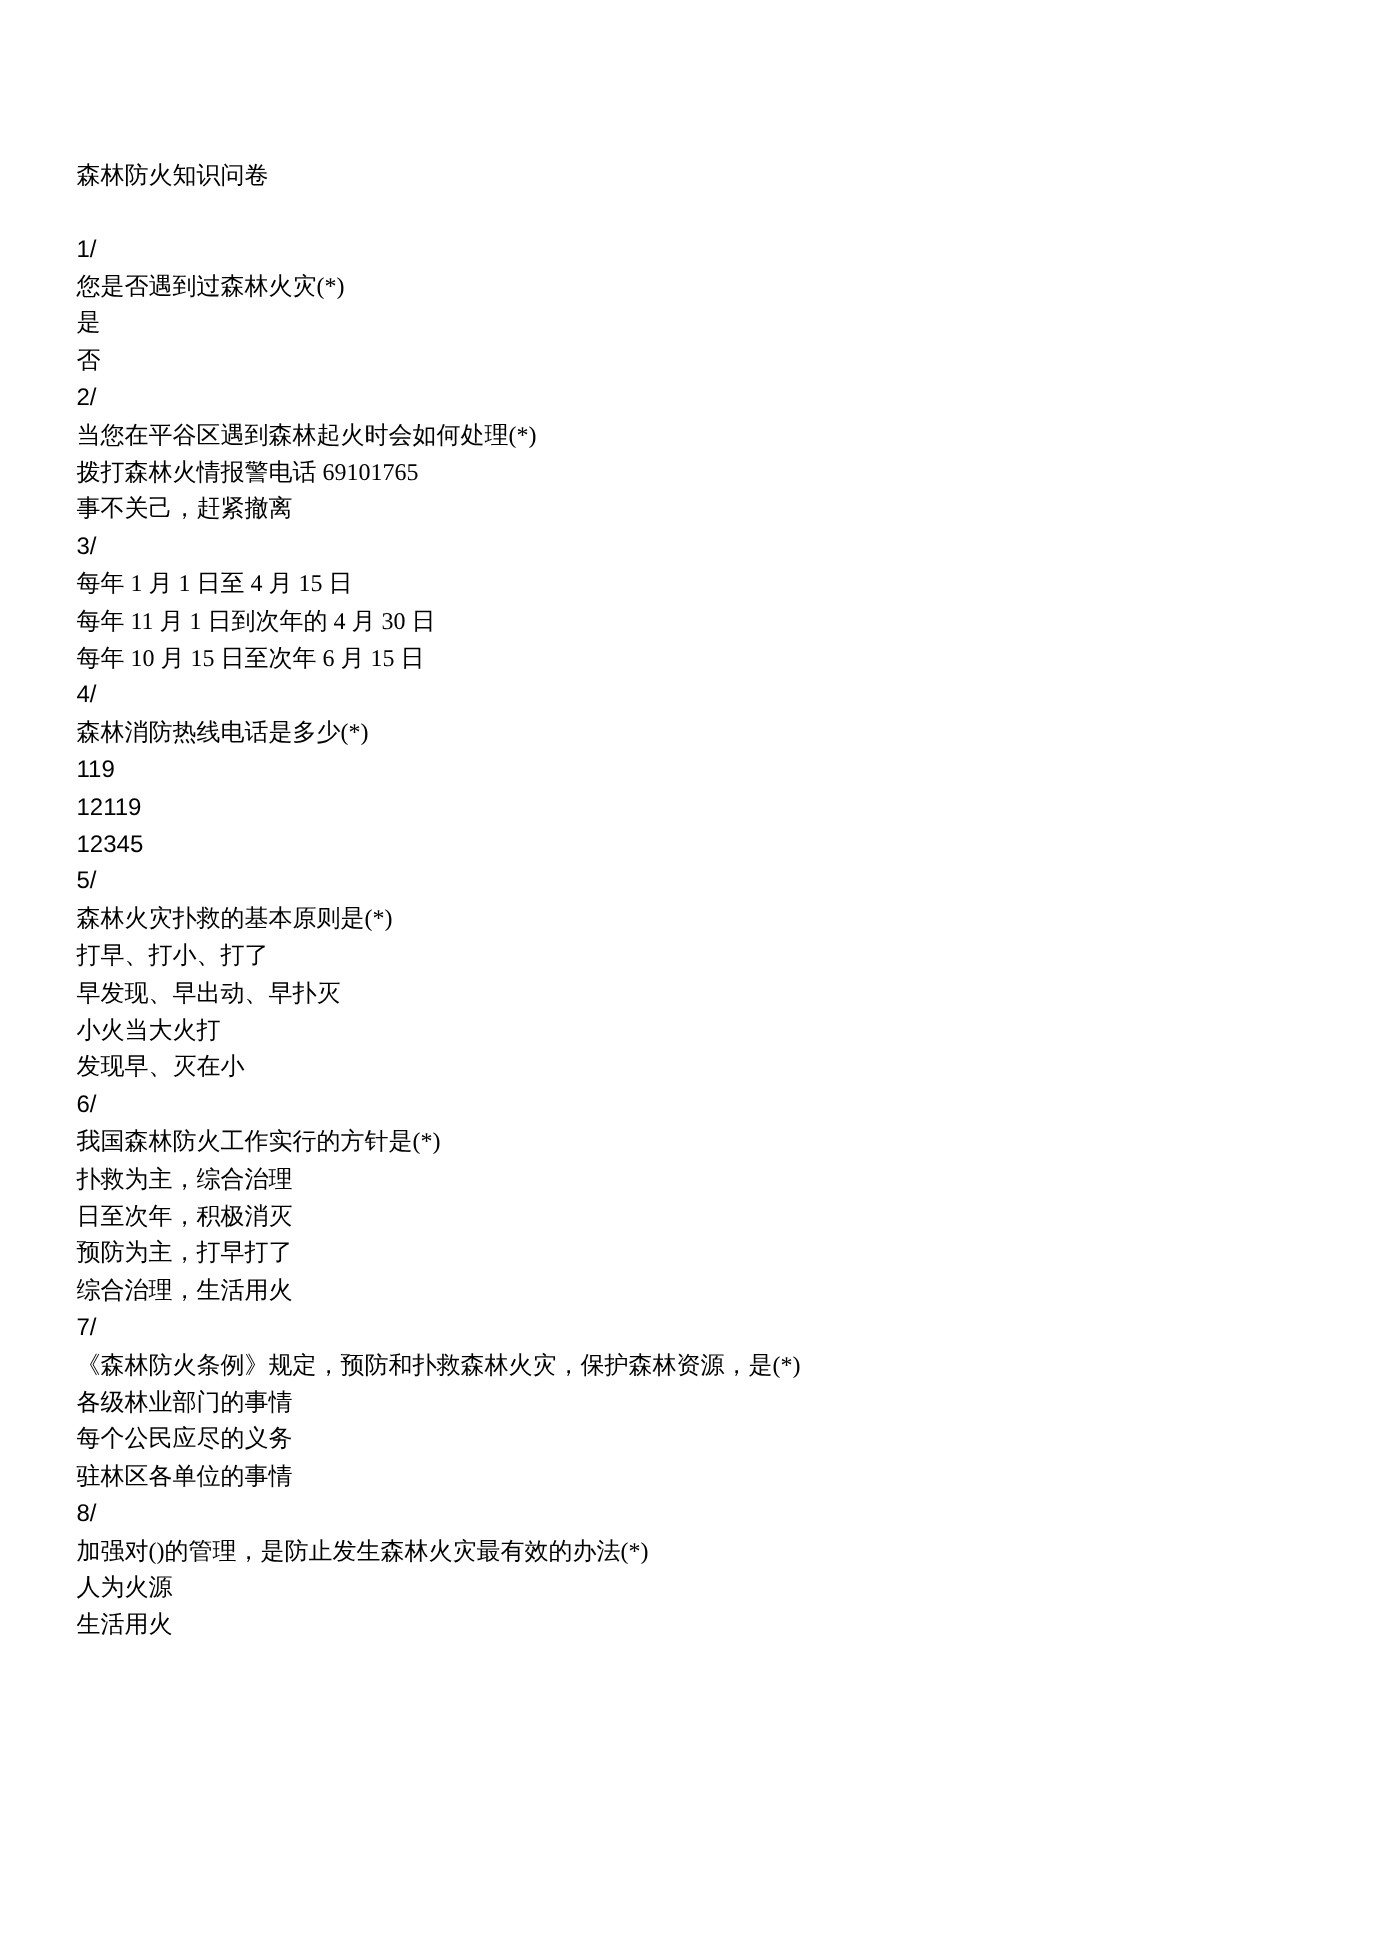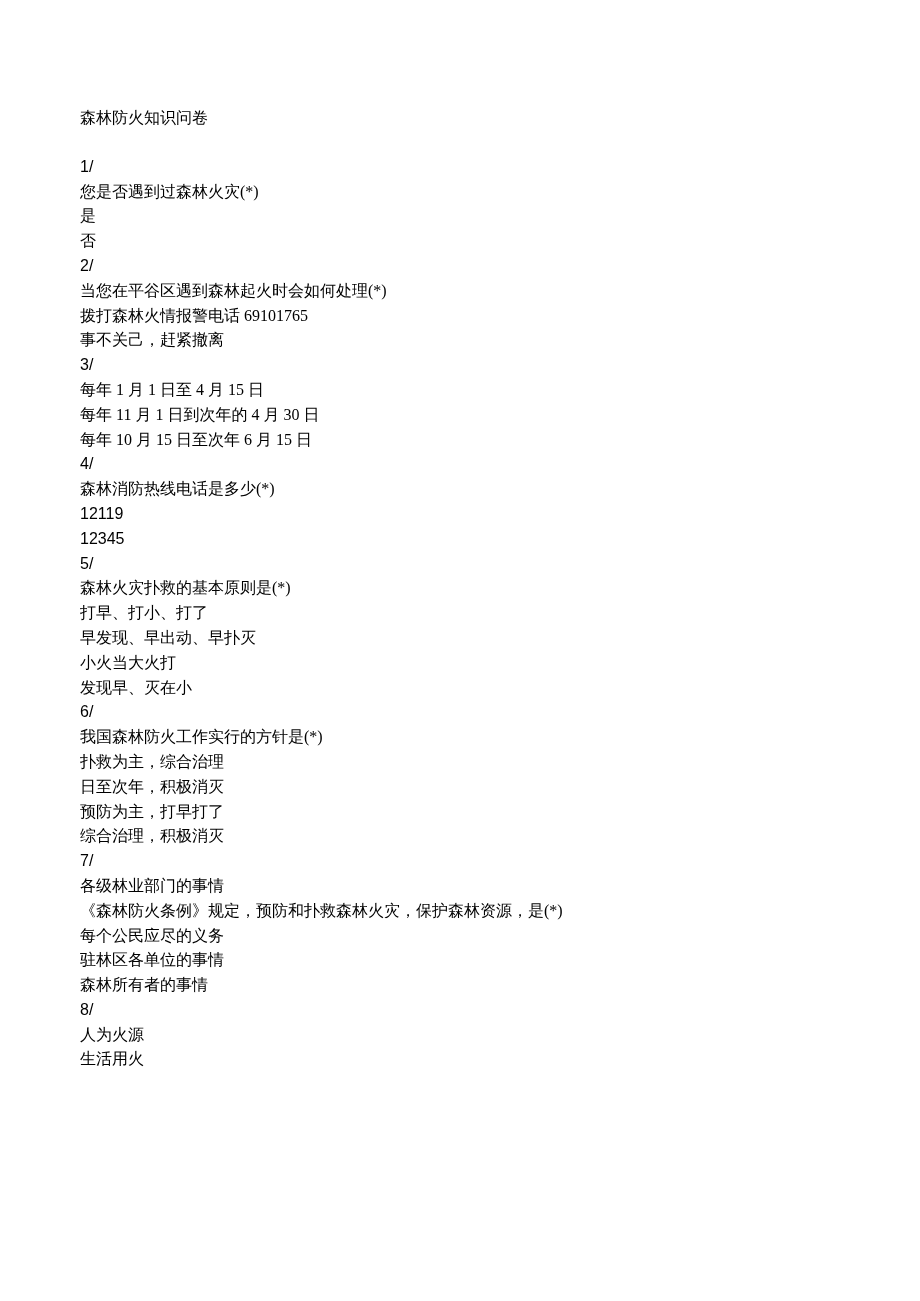--- a/index.html
+++ b/index.html
@@ -7,21 +7,21 @@
     padding: 0;
     background: #ffffff;
     font-family: "SimSun", "宋体", serif;
     font-size: 16px;
     color: #000000;
     line-height: 1.55;
   }
   .page {
     width: 920px;
     min-height: 1301px;
-    padding: 106px 120px 40px 80px;
+    padding: 106px 120px 40px 51px;
     box-sizing: border-box;
   }
   .title {
     margin-bottom: 24px;
   }
   .qblock {
     margin: 0;
   }
   .line {
     white-space: pre-wrap;
@@ -54,46 +54,47 @@
       </div>
       <div class="qblock">
         <div class="line num-line">3/</div>
         <div class="line cn-line">每年 1 月 1 日至 4 月 15 日</div>
         <div class="line cn-line">每年 11 月 1 日到次年的 4 月 30 日</div>
         <div class="line cn-line">每年 10 月 15 日至次年 6 月 15 日</div>
       </div>
       <div class="qblock">
         <div class="line num-line">4/</div>
         <div class="line cn-line">森林消防热线电话是多少(*)</div>
+        <div class="line num-line">119</div>
         <div class="line num-line">12119</div>
         <div class="line num-line">12345</div>
       </div>
       <div class="qblock">
         <div class="line num-line">5/</div>
         <div class="line cn-line">森林火灾扑救的基本原则是(*)</div>
         <div class="line cn-line">打早、打小、打了</div>
         <div class="line cn-line">早发现、早出动、早扑灭</div>
         <div class="line cn-line">小火当大火打</div>
         <div class="line cn-line">发现早、灭在小</div>
       </div>
       <div class="qblock">
         <div class="line num-line">6/</div>
         <div class="line cn-line">我国森林防火工作实行的方针是(*)</div>
         <div class="line cn-line">扑救为主，综合治理</div>
         <div class="line cn-line">日至次年，积极消灭</div>
         <div class="line cn-line">预防为主，打早打了</div>
-        <div class="line cn-line">综合治理，积极消灭</div>
+        <div class="line cn-line">综合治理，生活用火</div>
       </div>
       <div class="qblock">
         <div class="line num-line">7/</div>
+        <div class="line cn-line">《森林防火条例》规定，预防和扑救森林火灾，保护森林资源，是(*)</div>
         <div class="line cn-line">各级林业部门的事情</div>
-        <div class="line cn-line">《森林防火条例》规定，预防和扑救森林火灾，保护森林资源，是(*)</div>
         <div class="line cn-line">每个公民应尽的义务</div>
         <div class="line cn-line">驻林区各单位的事情</div>
-        <div class="line cn-line">森林所有者的事情</div>
       </div>
       <div class="qblock">
         <div class="line num-line">8/</div>
+        <div class="line cn-line">加强对()的管理，是防止发生森林火灾最有效的办法(*)</div>
         <div class="line cn-line">人为火源</div>
         <div class="line cn-line">生活用火</div>
       </div>
     </div>
 </div>
 
 </body></html>

